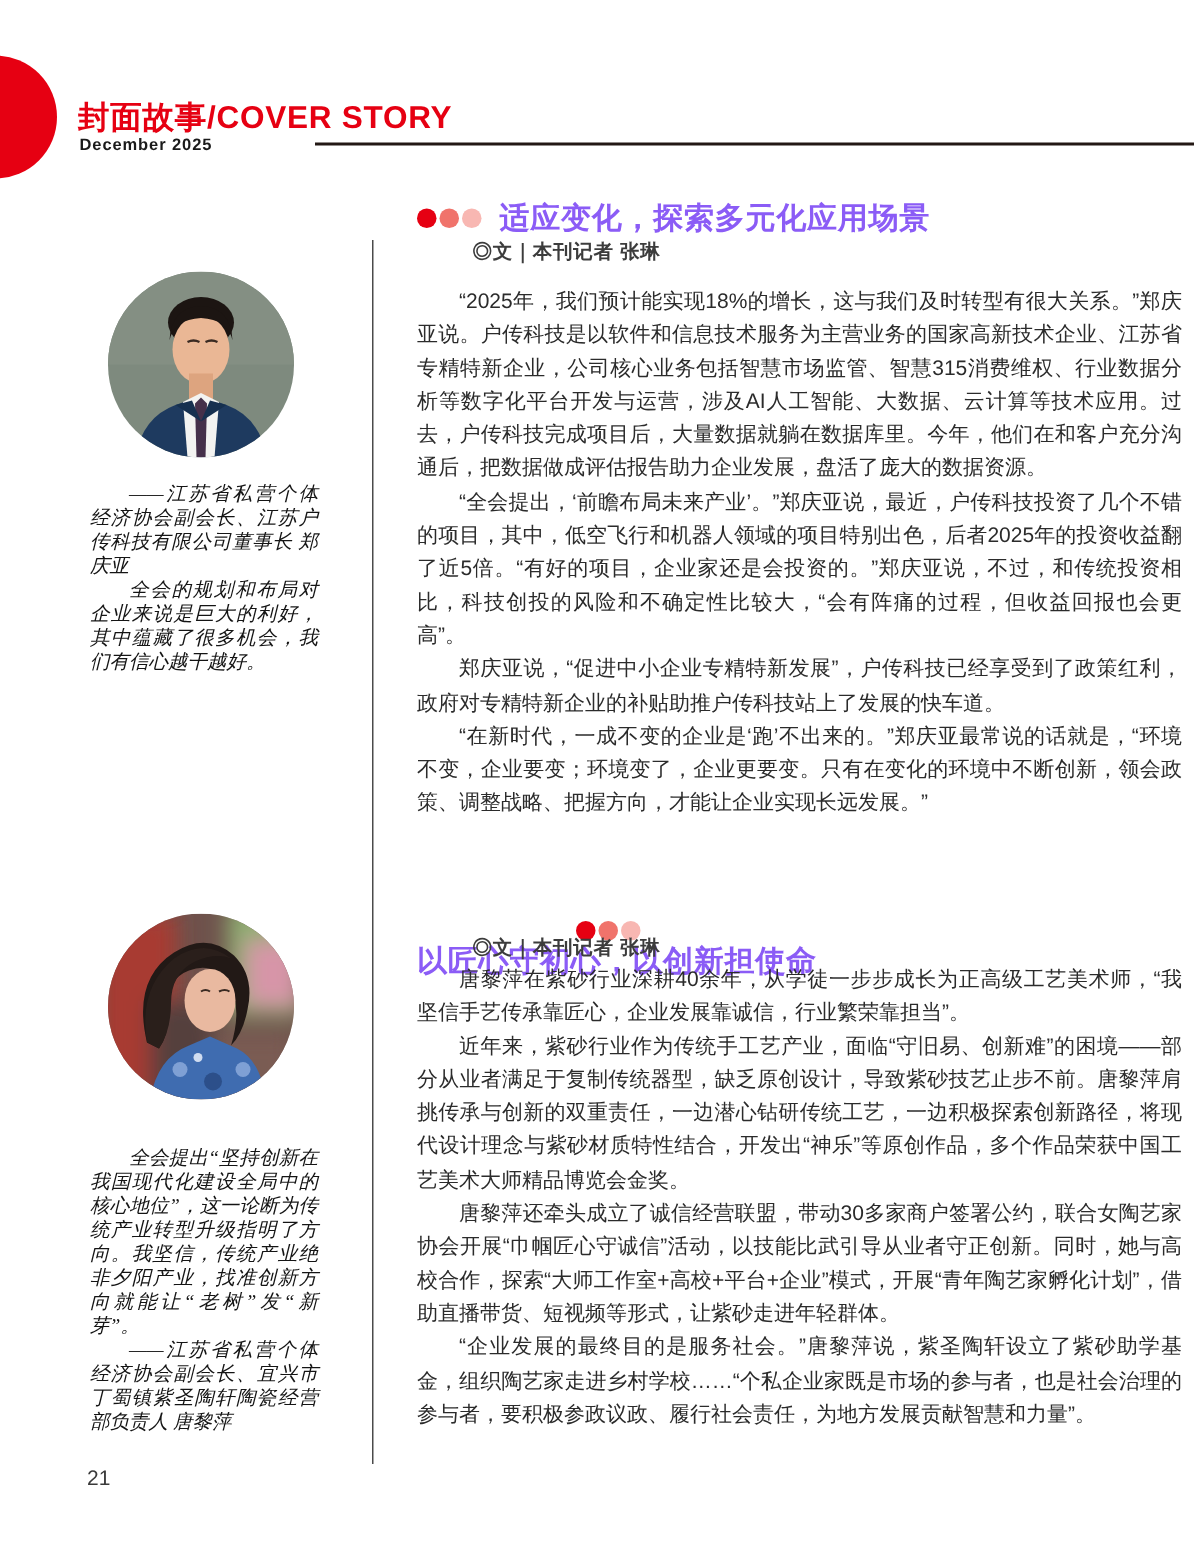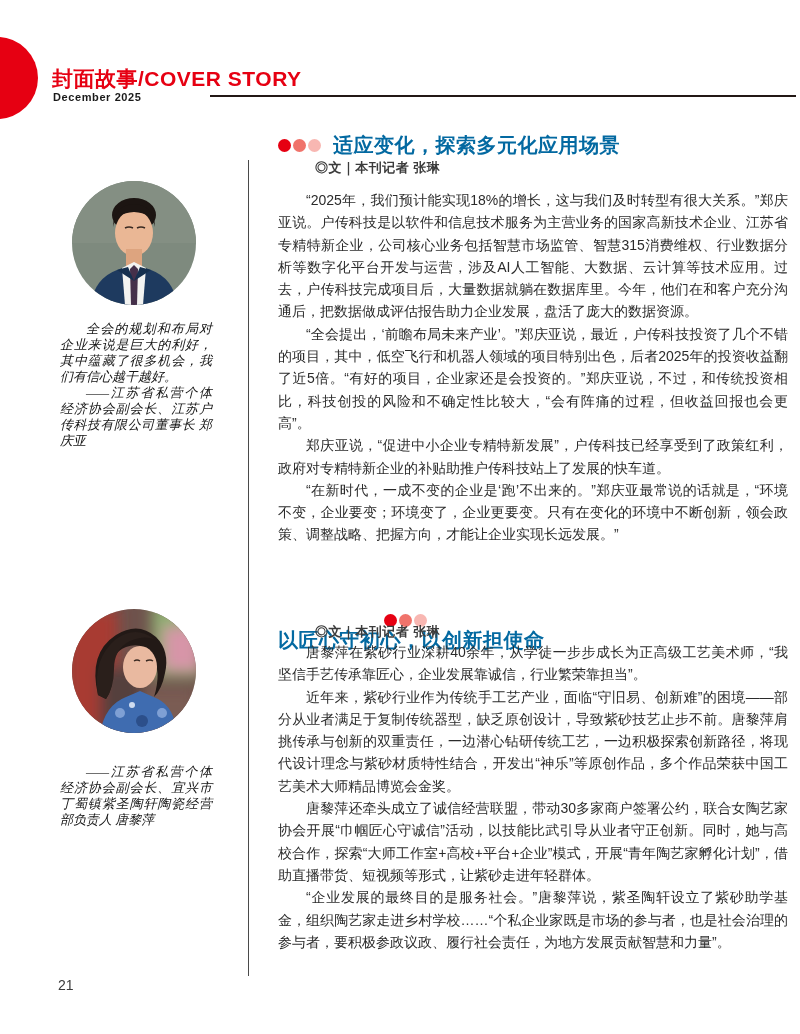--- a/index.html
+++ b/index.html
@@ -20,21 +20,21 @@
   .caption{position:absolute;left:60px;width:152px;font-family:"Liberation Serif",serif;font-style:italic;
            font-size:13px;line-height:16px;color:#141414;text-align:justify;}
   .caption1{top:321px;} .caption2{top:764px;}
   .caption p{margin:0;text-indent:2em;}
   
   .art-header{position:absolute;left:278px;display:flex;align-items:center;}
   .a1-header{top:132px;} .a2-header{top:614px;flex-direction:column;}
   .dots{display:flex;align-items:center;margin-right:10px;}
   .dot{width:13px;height:13px;border-radius:50%;margin-right:2px;}
   .dot1{background:#e60012;} .dot2{background:#f0736b;} .dot3{background:#f8b7b2;}
-  .art-title{font-size:20px;font-weight:bold;color:#0369a1;letter-spacing:0.5px;white-space:nowrap;}
+  .art-title{font-size:20px;font-weight:bold;color:#8b5cf6;letter-spacing:0.5px;white-space:nowrap;}
   .byline{position:absolute;left:315px;font-size:13px;color:#3c3c3c;letter-spacing:0.5px;font-weight:bold;}
   .a1-byline{top:159px;} .a2-byline{top:623px;}
   .art-body{position:absolute;left:278px;width:510px;font-size:14px;line-height:22.3px;
             text-align:justify;color:#2b2b2b;}
   .a1-body{top:189px;} .a2-body{top:641px;}
   .art-body p{margin:0;text-indent:2em;}
   
   .page-number{position:absolute;left:58px;top:977px;font-size:14px;color:#3a3a3a;}
 </style>
 </head>
@@ -61,22 +61,22 @@
       <path d="M50 87 L62 81 74 87 71 124 53 124 Z" fill="#f3f3f1"></path>
       <path d="M58 88 L62 84 66 88 65 124 59 124 Z" fill="#45304a"></path>
       <path d="M45 89 L56 86 62 100 Z" fill="#16304f"></path>
       <path d="M79 89 L68 86 62 100 Z" fill="#16304f"></path>
       <path d="M53 47 Q57 45 61 47" stroke="#3a2a22" stroke-width="1.5" fill="none"></path>
       <path d="M65 47 Q69 45 73 47" stroke="#3a2a22" stroke-width="1.5" fill="none"></path>
     </svg>
   </div>
 
   <div class="caption caption1">
+    <p>——江苏省私营个体经济协会副会长、江苏户传科技有限公司董事长 郑庆亚</p>
     <p>全会的规划和布局对企业来说是巨大的利好，其中蕴藏了很多机会，我们有信心越干越好。</p>
-    <p>——江苏省私营个体经济协会副会长、江苏户传科技有限公司董事长 郑庆亚</p>
   </div>
 
   <div class="photo photo2">
     <svg width="124" height="124" viewBox="0 0 124 124">
       <defs>
           <filter id="blur1" x="-20%" y="-20%" width="140%" height="140%">
             <feGaussianBlur stdDeviation="7"></feGaussianBlur>
           </filter>
         </defs>
       <rect width="124" height="124" fill="#6e524c"></rect>
@@ -94,20 +94,21 @@
       <circle cx="48" cy="104" r="5" fill="#7fa0d4"></circle>
       <circle cx="70" cy="112" r="6" fill="#2c4f8a"></circle>
       <circle cx="90" cy="104" r="5" fill="#7fa0d4"></circle>
       <circle cx="60" cy="96" r="3" fill="#cfdcf0"></circle>
       <path d="M74 52 Q78 50 81 52" stroke="#3a2a22" stroke-width="1.4" fill="none"></path>
       <path d="M62 52 Q65 50 68 52" stroke="#3a2a22" stroke-width="1.4" fill="none"></path>
     </svg>
   </div>
 
   <div class="caption caption2">
+    <p>全会提出“坚持创新在我国现代化建设全局中的核心地位”，这一论断为传统产业转型升级指明了方向。我坚信，传统产业绝非夕阳产业，找准创新方向就能让“老树”发“新芽”。</p>
     <p>——江苏省私营个体经济协会副会长、宜兴市丁蜀镇紫圣陶轩陶瓷经营部负责人 唐黎萍</p>
   </div>
 
   <div class="art-header a1-header">
     <div class="dots">
       <span class="dot dot1"></span>
       <span class="dot dot2"></span>
       <span class="dot dot3"></span>
     </div>
     <span class="art-title">适应变化，探索多元化应用场景</span>

